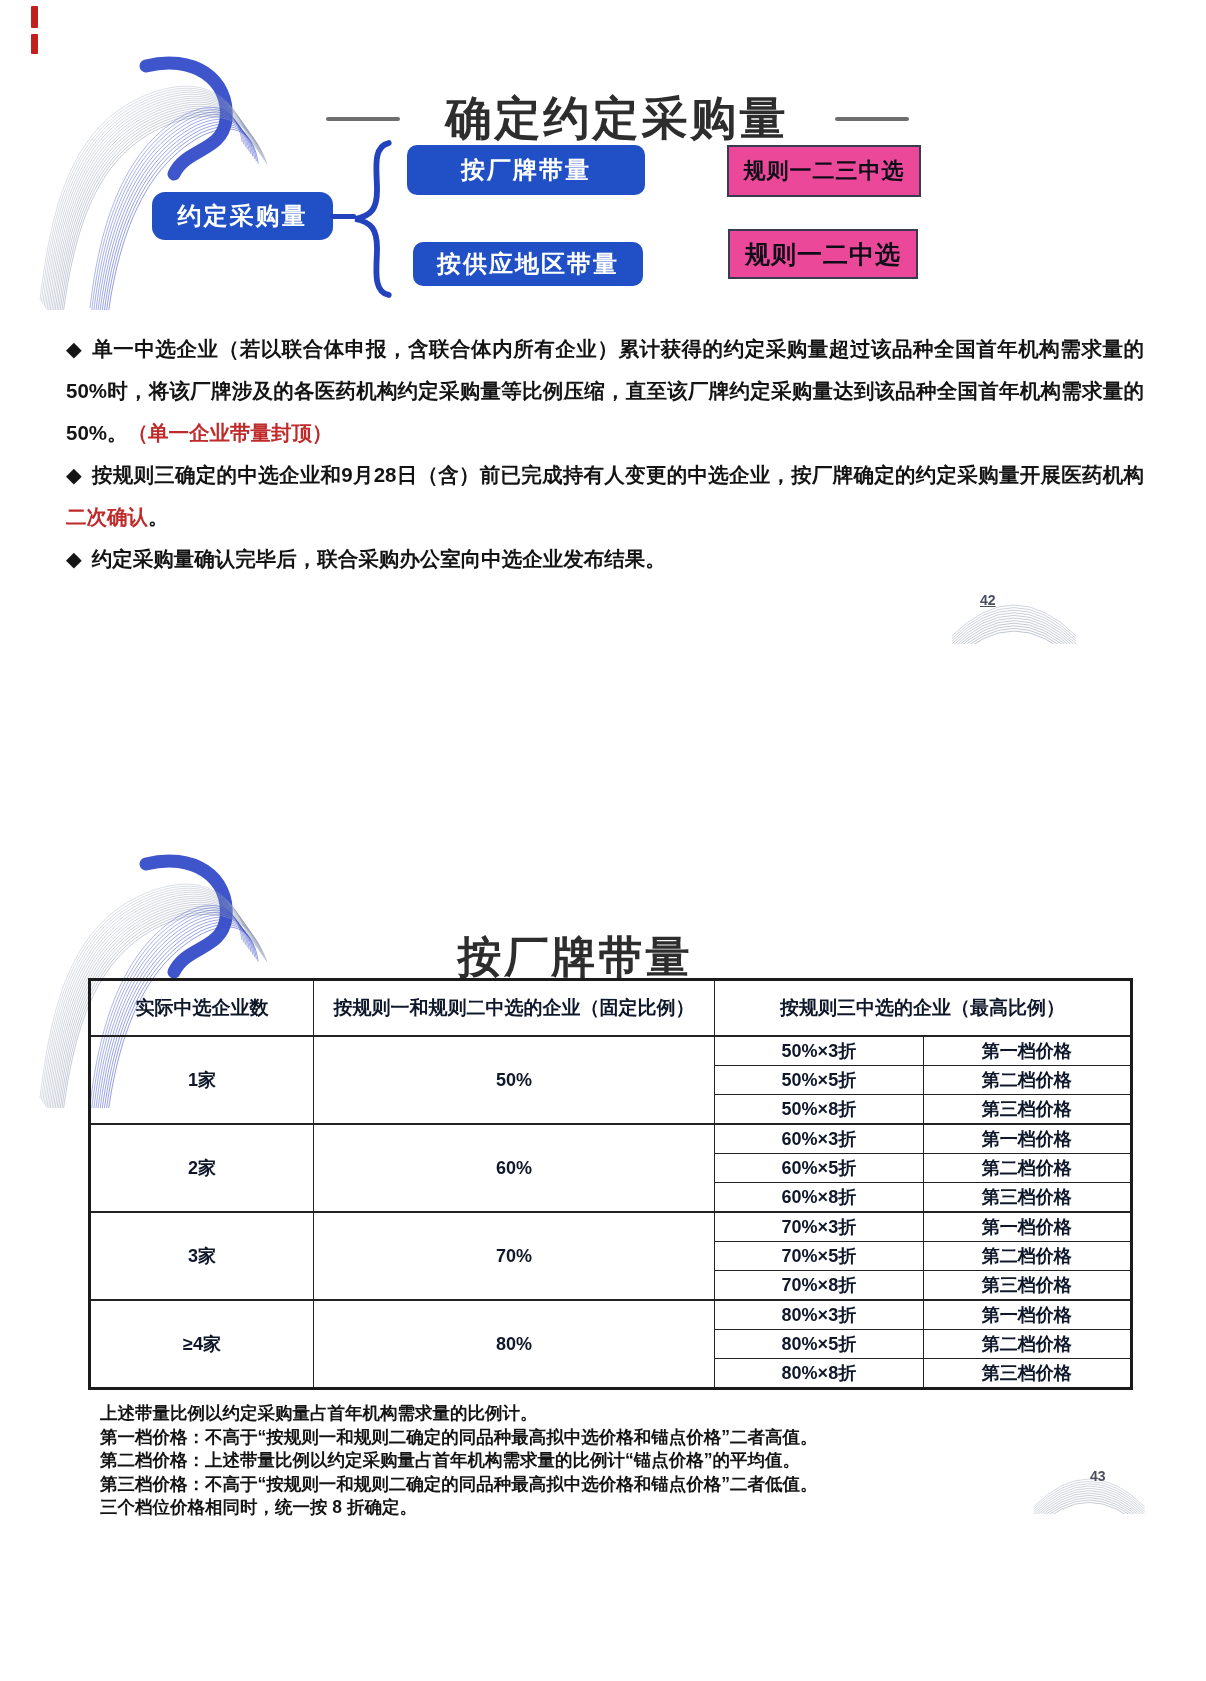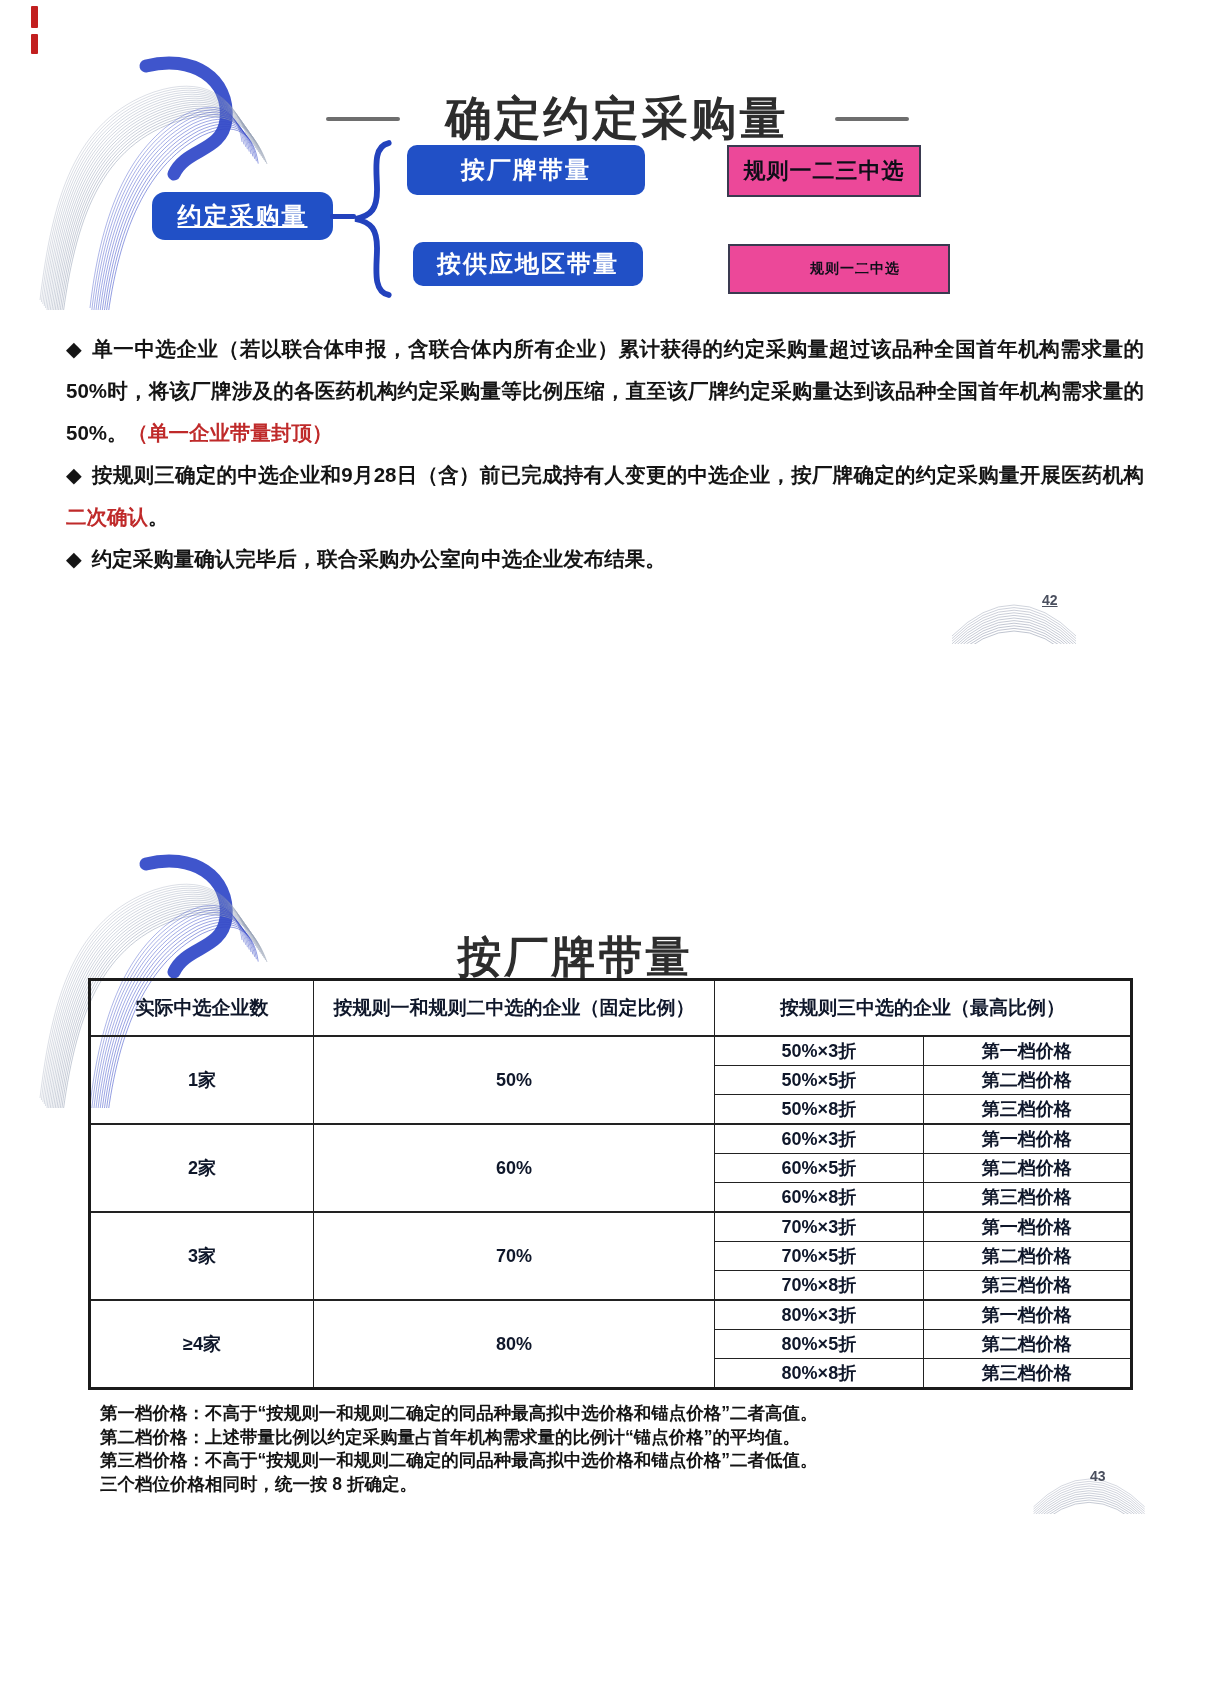--- a/index.html
+++ b/index.html
@@ -80,54 +80,54 @@
       <path d="M56,258 C66,170 92,96 152,64 C186,48 204,62 208,92" transform="translate(14.4,19.2)" fill="none" stroke="#3548c6" stroke-width="1" opacity="0.52"></path>
       <path d="M56,258 C66,170 92,96 152,64 C186,48 204,62 208,92" transform="translate(16.2,21.599999999999998)" fill="none" stroke="#3548c6" stroke-width="1" opacity="0.535"></path>
     </svg>
 
   <div class="abs title-row" style="top:88px;">
     <div class="dash"></div>
     <div class="slide-title">确定约定采购量</div>
     <div class="dash"></div>
   </div>
 
-  <div class="abs bluebox" style="left:152px;top:192px;width:181px;height:48px;border-radius:13px;font-size:24px;text-decoration:underline;">约定采购量</div>
+  <div class="abs bluebox" style="left:152px;top:192px;width:181px;height:48px;border-radius:13px;font-size:24px;">约定采购量</div>
 
   <div class="abs" style="left:330px;top:214px;width:26px;height:5px;background:#2342bd;border-radius:2px;"></div>
 
   <svg class="abs" style="left:340px;top:138px;" width="54" height="162" viewBox="0 0 60 194">
     <path d="M56,6 C36,10 42,40 42,62 C42,84 36,93 16,97 C36,101 42,110 42,132 C42,154 36,184 56,188" fill="none" stroke="#2342bd" stroke-width="7" stroke-linecap="round"></path>
   </svg>
 
   <div class="abs bluebox" style="left:407px;top:145px;width:238px;height:50px;border-radius:10px;font-size:24px;">按厂牌带量</div>
   <div class="abs bluebox" style="left:413px;top:242px;width:230px;height:44px;border-radius:10px;font-size:24px;">按供应地区带量</div>
 
   <div class="abs rulebox" style="left:727px;top:145px;width:190px;height:48px;font-size:22px;">规则一二三中选</div>
-  <div class="abs rulebox" style="left:728px;top:244px;width:186px;height:46px;font-size:14px;padding-left:32px;">规则一二中选</div>
+  <div class="abs rulebox" style="left:728px;top:229px;width:186px;height:46px;font-size:25px;">规则一二中选</div>
 
   <div class="abs bullets">
     <p class="bullet"><span class="marker">◆</span><span>单一中选企业（若以联合体申报，含联合体内所有企业）累计获得的约定采购量超过该品种全国首年机构需求量的50%时，将该厂牌涉及的各医药机构约定采购量等比例压缩，直至该厂牌约定采购量达到该品种全国首年机构需求量的50%。</span><span class="red">（单一企业带量封顶）</span><span></span></p>
     <p class="bullet"><span class="marker">◆</span><span>按规则三确定的中选企业和9月28日（含）前已完成持有人变更的中选企业，按厂牌确定的约定采购量开展医药机构</span><span class="red">二次确认</span><span>。</span></p>
     <p class="bullet"><span class="marker">◆</span><span>约定采购量确认完毕后，联合采购办公室向中选企业发布结果。</span></p>
   </div>
 
   <svg id="wave42" class="abs" style="left:948px;top:586px;" width="134" height="58" viewBox="0 0 134 58">
       <path d="M4,50 Q66,-12 128,50" transform="translate(0,0)" fill="none" stroke="#8a93a8" stroke-width="1" opacity="0.4"></path>
       <path d="M4,50 Q66,-12 128,50" transform="translate(0,2.6)" fill="none" stroke="#8a93a8" stroke-width="1" opacity="0.41500000000000004"></path>
       <path d="M4,50 Q66,-12 128,50" transform="translate(0,5.2)" fill="none" stroke="#8a93a8" stroke-width="1" opacity="0.43000000000000005"></path>
       <path d="M4,50 Q66,-12 128,50" transform="translate(0,7.800000000000001)" fill="none" stroke="#8a93a8" stroke-width="1" opacity="0.445"></path>
       <path d="M4,50 Q66,-12 128,50" transform="translate(0,10.4)" fill="none" stroke="#8a93a8" stroke-width="1" opacity="0.46"></path>
       <path d="M4,50 Q66,-12 128,50" transform="translate(0,13)" fill="none" stroke="#8a93a8" stroke-width="1" opacity="0.47500000000000003"></path>
       <path d="M4,50 Q66,-12 128,50" transform="translate(0,15.600000000000001)" fill="none" stroke="#8a93a8" stroke-width="1" opacity="0.49"></path>
       <path d="M4,50 Q66,-12 128,50" transform="translate(0,18.2)" fill="none" stroke="#8a93a8" stroke-width="1" opacity="0.505"></path>
       <path d="M4,50 Q66,-12 128,50" transform="translate(0,20.8)" fill="none" stroke="#8a93a8" stroke-width="1" opacity="0.52"></path>
       <path d="M4,50 Q66,-12 128,50" transform="translate(0,23.400000000000002)" fill="none" stroke="#8a93a8" stroke-width="1" opacity="0.535"></path>
       <path d="M4,50 Q66,-12 128,50" transform="translate(0,26)" fill="none" stroke="#8a93a8" stroke-width="1" opacity="0.55"></path>
     </svg>
-  <span class="pageno" style="left:1042px;top:592px;text-decoration:underline;">42</span>
+  <span class="pageno" style="left:980px;top:592px;text-decoration:underline;">42</span>
 
   <svg id="deco2" class="abs" style="left:34px;top:848px;" width="240" height="260" viewBox="0 0 240 260">
     <path d="M112,16 C158,4 196,28 192,70 C188,102 152,98 140,124" fill="none" stroke="#2f46c8" stroke-width="13" stroke-linecap="round" opacity="0.92"></path>
   <path d="M6,250 C18,150 40,70 120,42 C168,26 198,44 212,84" transform="translate(0,0)" fill="none" stroke="#9aa4b8" stroke-width="1" opacity="0.35"></path>
       <path d="M6,250 C18,150 40,70 120,42 C168,26 198,44 212,84" transform="translate(1.4,2)" fill="none" stroke="#9aa4b8" stroke-width="1" opacity="0.365"></path>
       <path d="M6,250 C18,150 40,70 120,42 C168,26 198,44 212,84" transform="translate(2.8,4)" fill="none" stroke="#9aa4b8" stroke-width="1" opacity="0.38"></path>
       <path d="M6,250 C18,150 40,70 120,42 C168,26 198,44 212,84" transform="translate(4.199999999999999,6)" fill="none" stroke="#9aa4b8" stroke-width="1" opacity="0.39499999999999996"></path>
       <path d="M6,250 C18,150 40,70 120,42 C168,26 198,44 212,84" transform="translate(5.6,8)" fill="none" stroke="#9aa4b8" stroke-width="1" opacity="0.41"></path>
       <path d="M6,250 C18,150 40,70 120,42 C168,26 198,44 212,84" transform="translate(7,10)" fill="none" stroke="#9aa4b8" stroke-width="1" opacity="0.425"></path>
       <path d="M6,250 C18,150 40,70 120,42 C168,26 198,44 212,84" transform="translate(8.399999999999999,12)" fill="none" stroke="#9aa4b8" stroke-width="1" opacity="0.43999999999999995"></path>
@@ -227,20 +227,21 @@
         <td>第二档价格</td>
       </tr>
       <tr>
         <td>80%×8折</td>
         <td>第三档价格</td>
       </tr>
     </tbody>
   </table>
 
   <div class="abs footnotes">
+    <div>上述带量比例以约定采购量占首年机构需求量的比例计。</div>
     <div>第一档价格：不高于“按规则一和规则二确定的同品种最高拟中选价格和锚点价格”二者高值。</div>
     <div>第二档价格：上述带量比例以约定采购量占首年机构需求量的比例计“锚点价格”的平均值。</div>
     <div>第三档价格：不高于“按规则一和规则二确定的同品种最高拟中选价格和锚点价格”二者低值。</div>
     <div>三个档位价格相同时，统一按 8 折确定。</div>
   </div>
 
   <svg id="wave43" class="abs" style="left:1028px;top:1462px;" width="124" height="52" viewBox="0 0 134 58">
       <path d="M4,50 Q66,-12 128,50" transform="translate(0,0)" fill="none" stroke="#8a93a8" stroke-width="1" opacity="0.4"></path>
       <path d="M4,50 Q66,-12 128,50" transform="translate(0,2.6)" fill="none" stroke="#8a93a8" stroke-width="1" opacity="0.41500000000000004"></path>
       <path d="M4,50 Q66,-12 128,50" transform="translate(0,5.2)" fill="none" stroke="#8a93a8" stroke-width="1" opacity="0.43000000000000005"></path>

